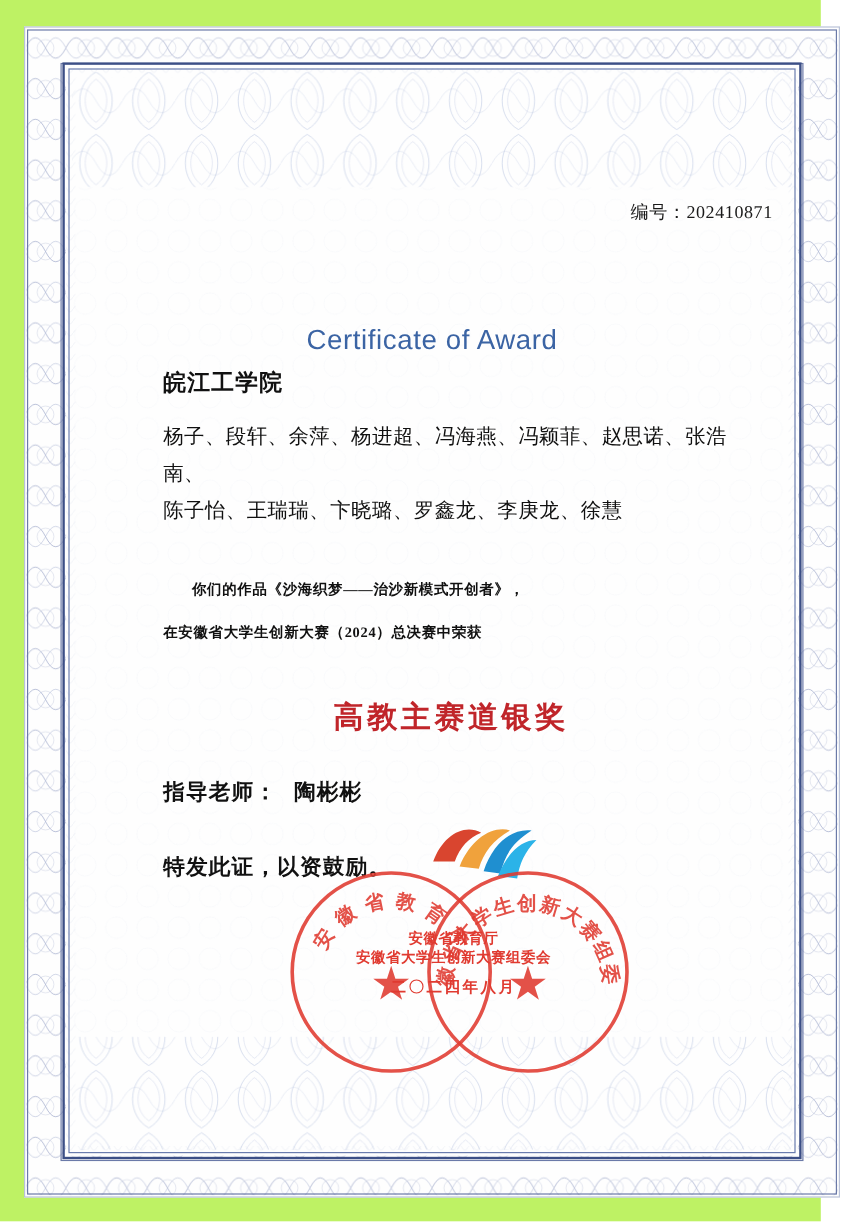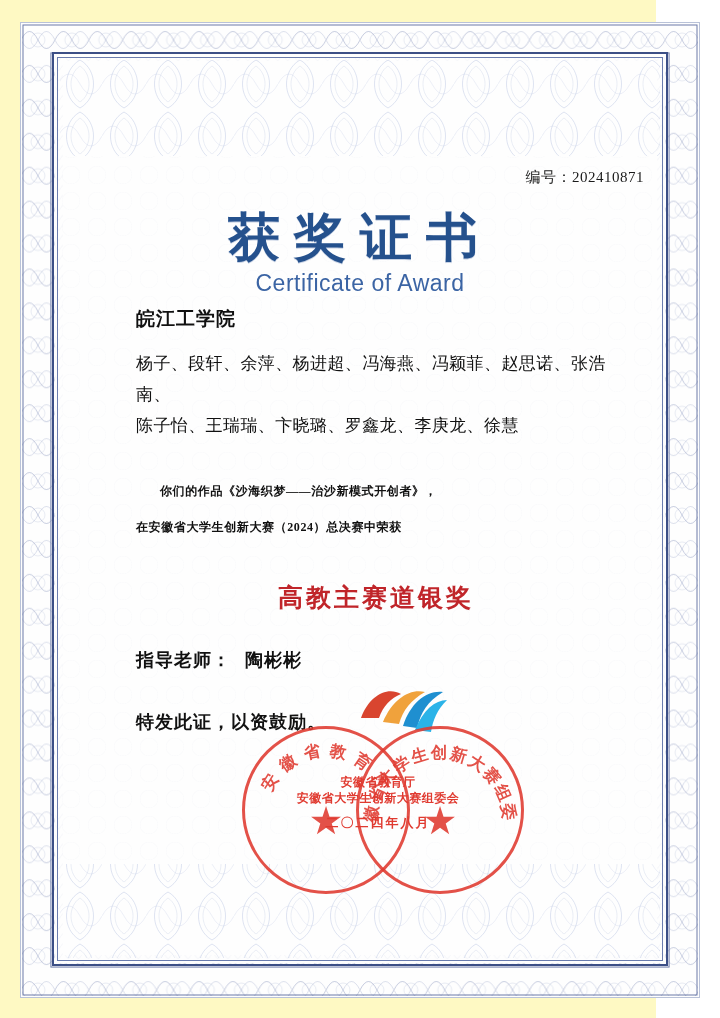--- a/index.html
+++ b/index.html
@@ -14,21 +14,22 @@
     overflow: hidden;
     position: relative;
   }
 
   
   .page {
     position: absolute;
     left: 0; top: 0;
     width: 656px;
     height: 1018px;
-    background: #fef9c3;
+    background: #bef264;
+    padding-left: 28px;
   }
 
   
   .frame-outer {
     position: absolute;
     left: 20px; top: 22px;
     width: 680px;
     height: 976px;
     box-sizing: border-box;
     border: 1px solid #b9c2d8;
@@ -304,21 +305,20 @@
     <rect x="2" y="806" width="600" height="94" fill="url(#scallop)"></rect>
     <rect x="2" y="98" width="600" height="708" fill="url(#sparse)" opacity="0.5"></rect>
   </svg>
 
   <div class="content">
 
     <div class="serial">
       <span>编号：</span><span>202410871</span>
     </div>
 
-    <div class="title-cn">获奖证书</div>
     <div class="title-en">Certificate of Award</div>
 
     <div class="body-block">
       <div class="org">皖江工学院</div>
       <div class="names-line">杨子、段轩、余萍、杨进超、冯海燕、冯颖菲、赵思诺、张浩南、</div>
       <div class="names-line">陈子怡、王瑞瑞、卞晓璐、罗鑫龙、李庚龙、徐慧</div>
 
       <div class="para">
         <div class="indent">你们的作品《沙海织梦——治沙新模式开创者》，</div>
         <div>在安徽省大学生创新大赛（2024）总决赛中荣获</div>

